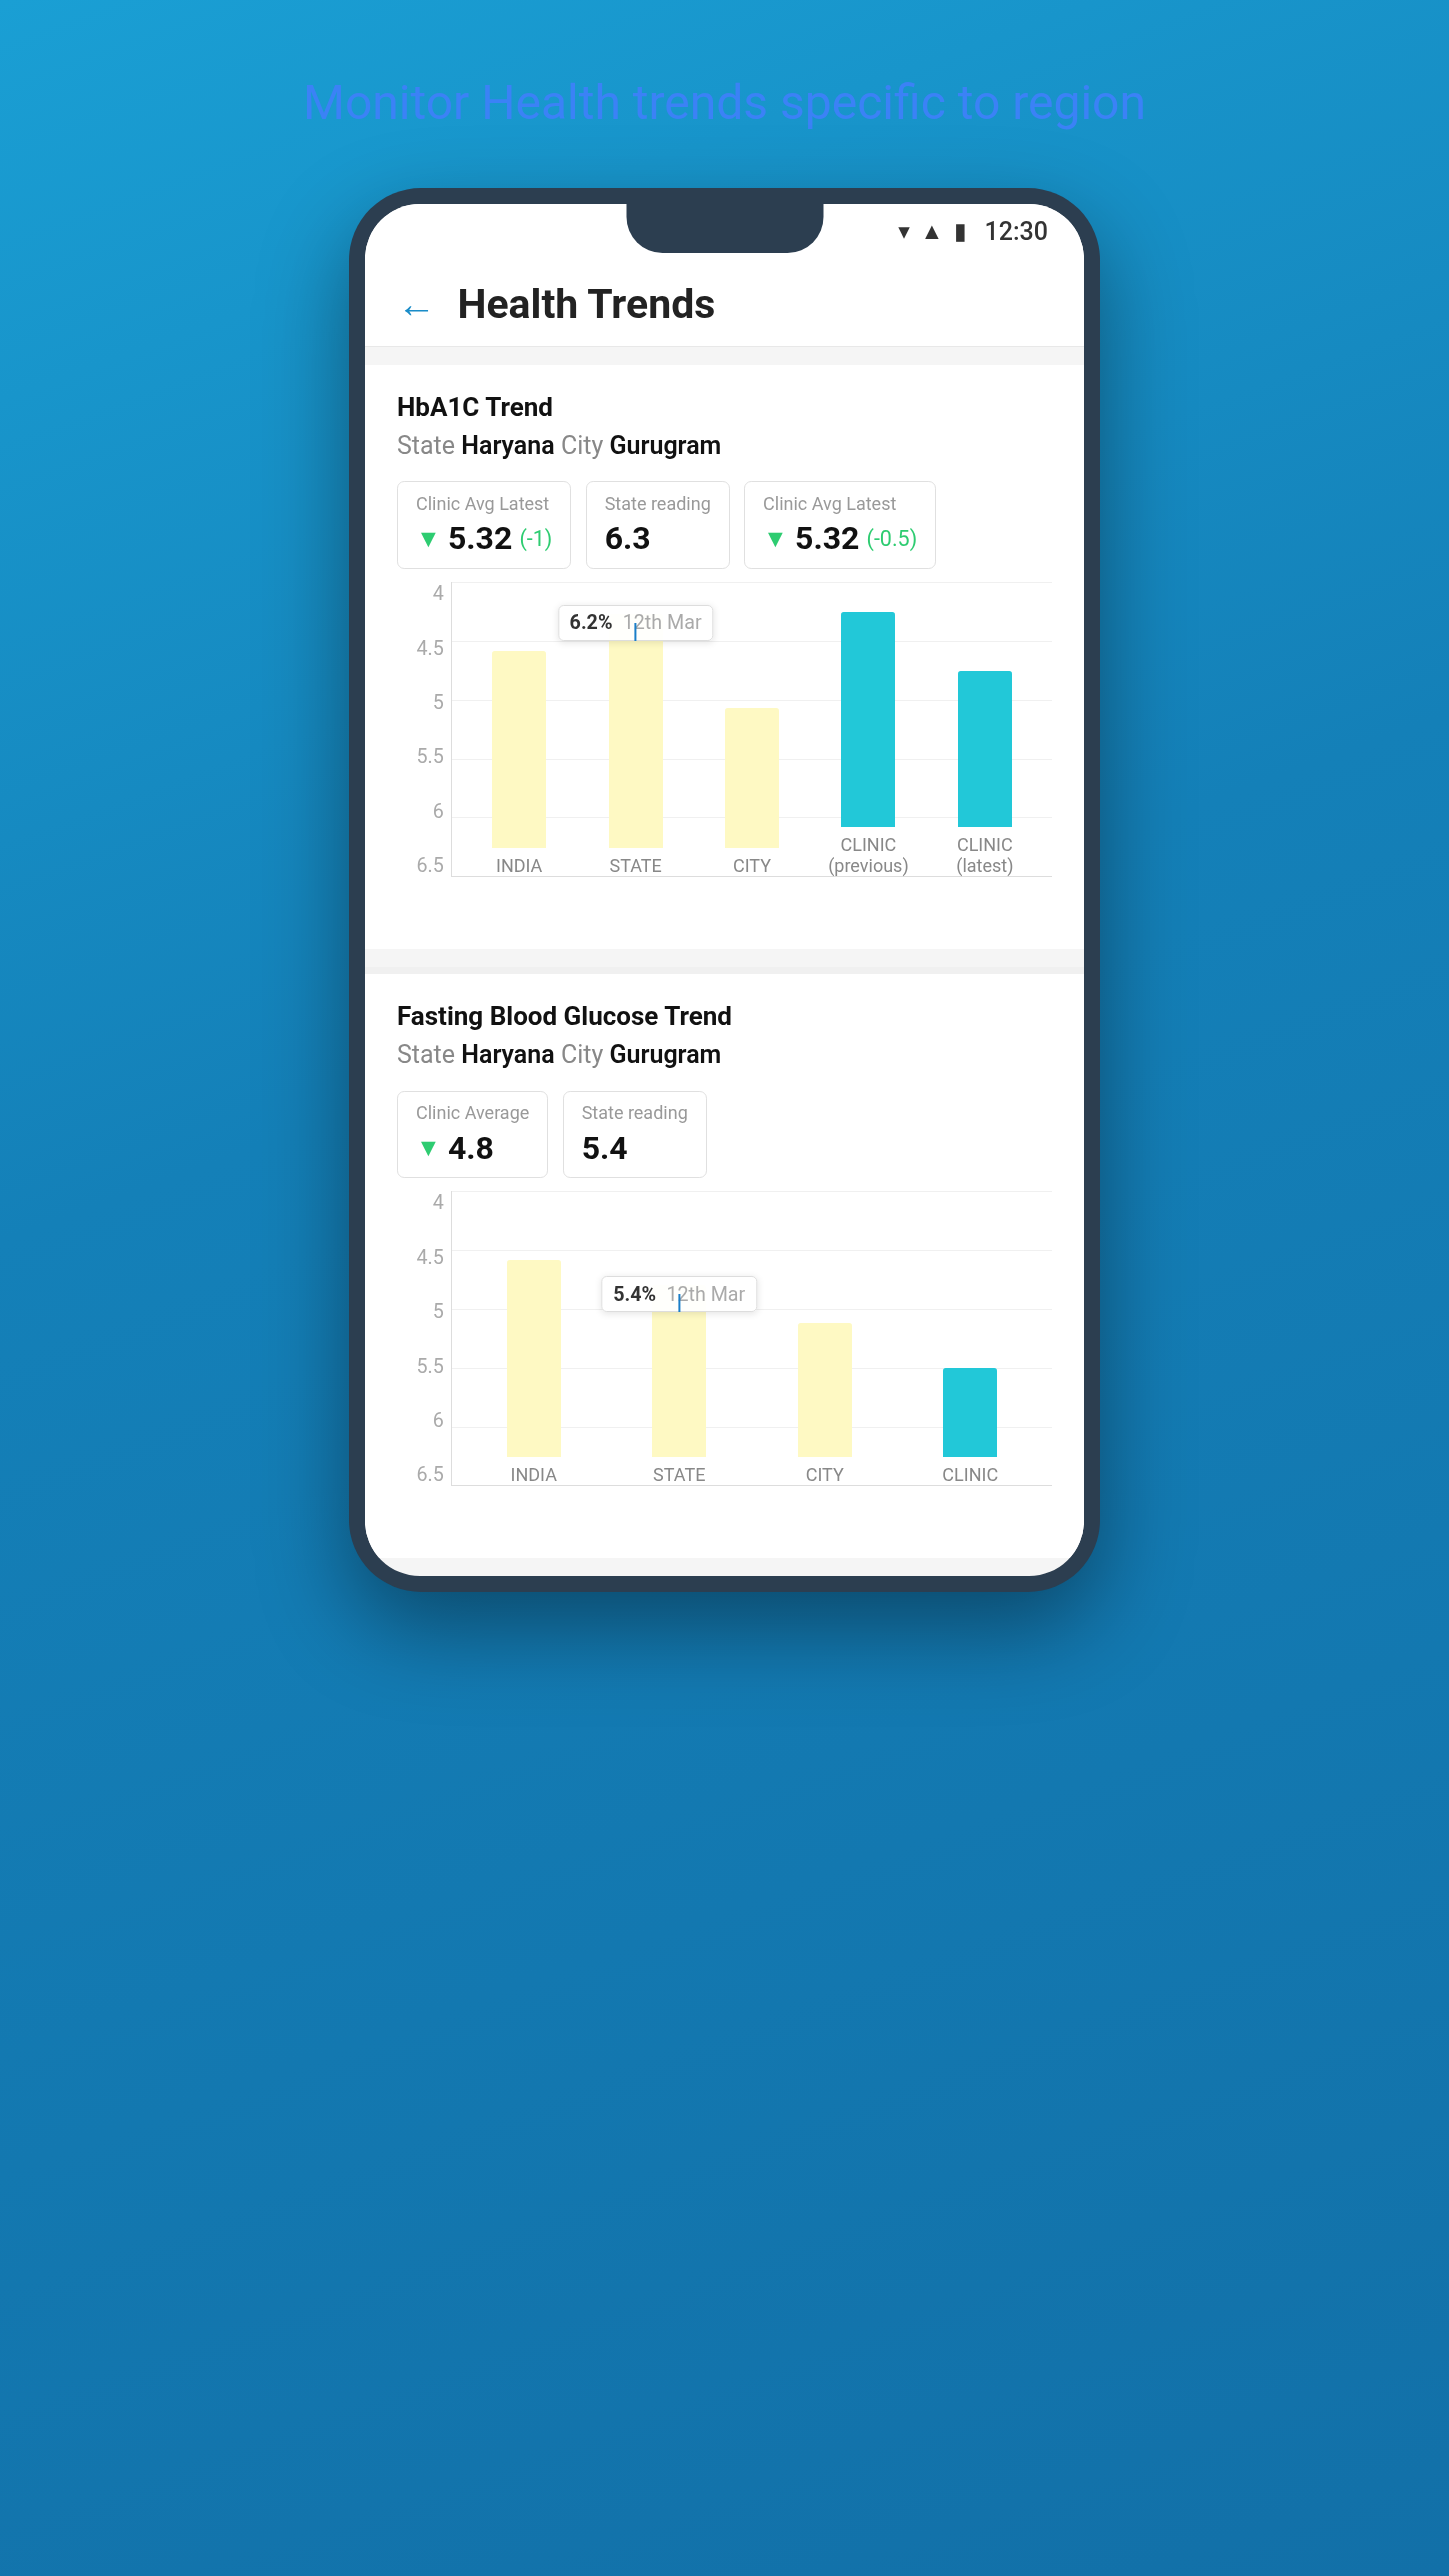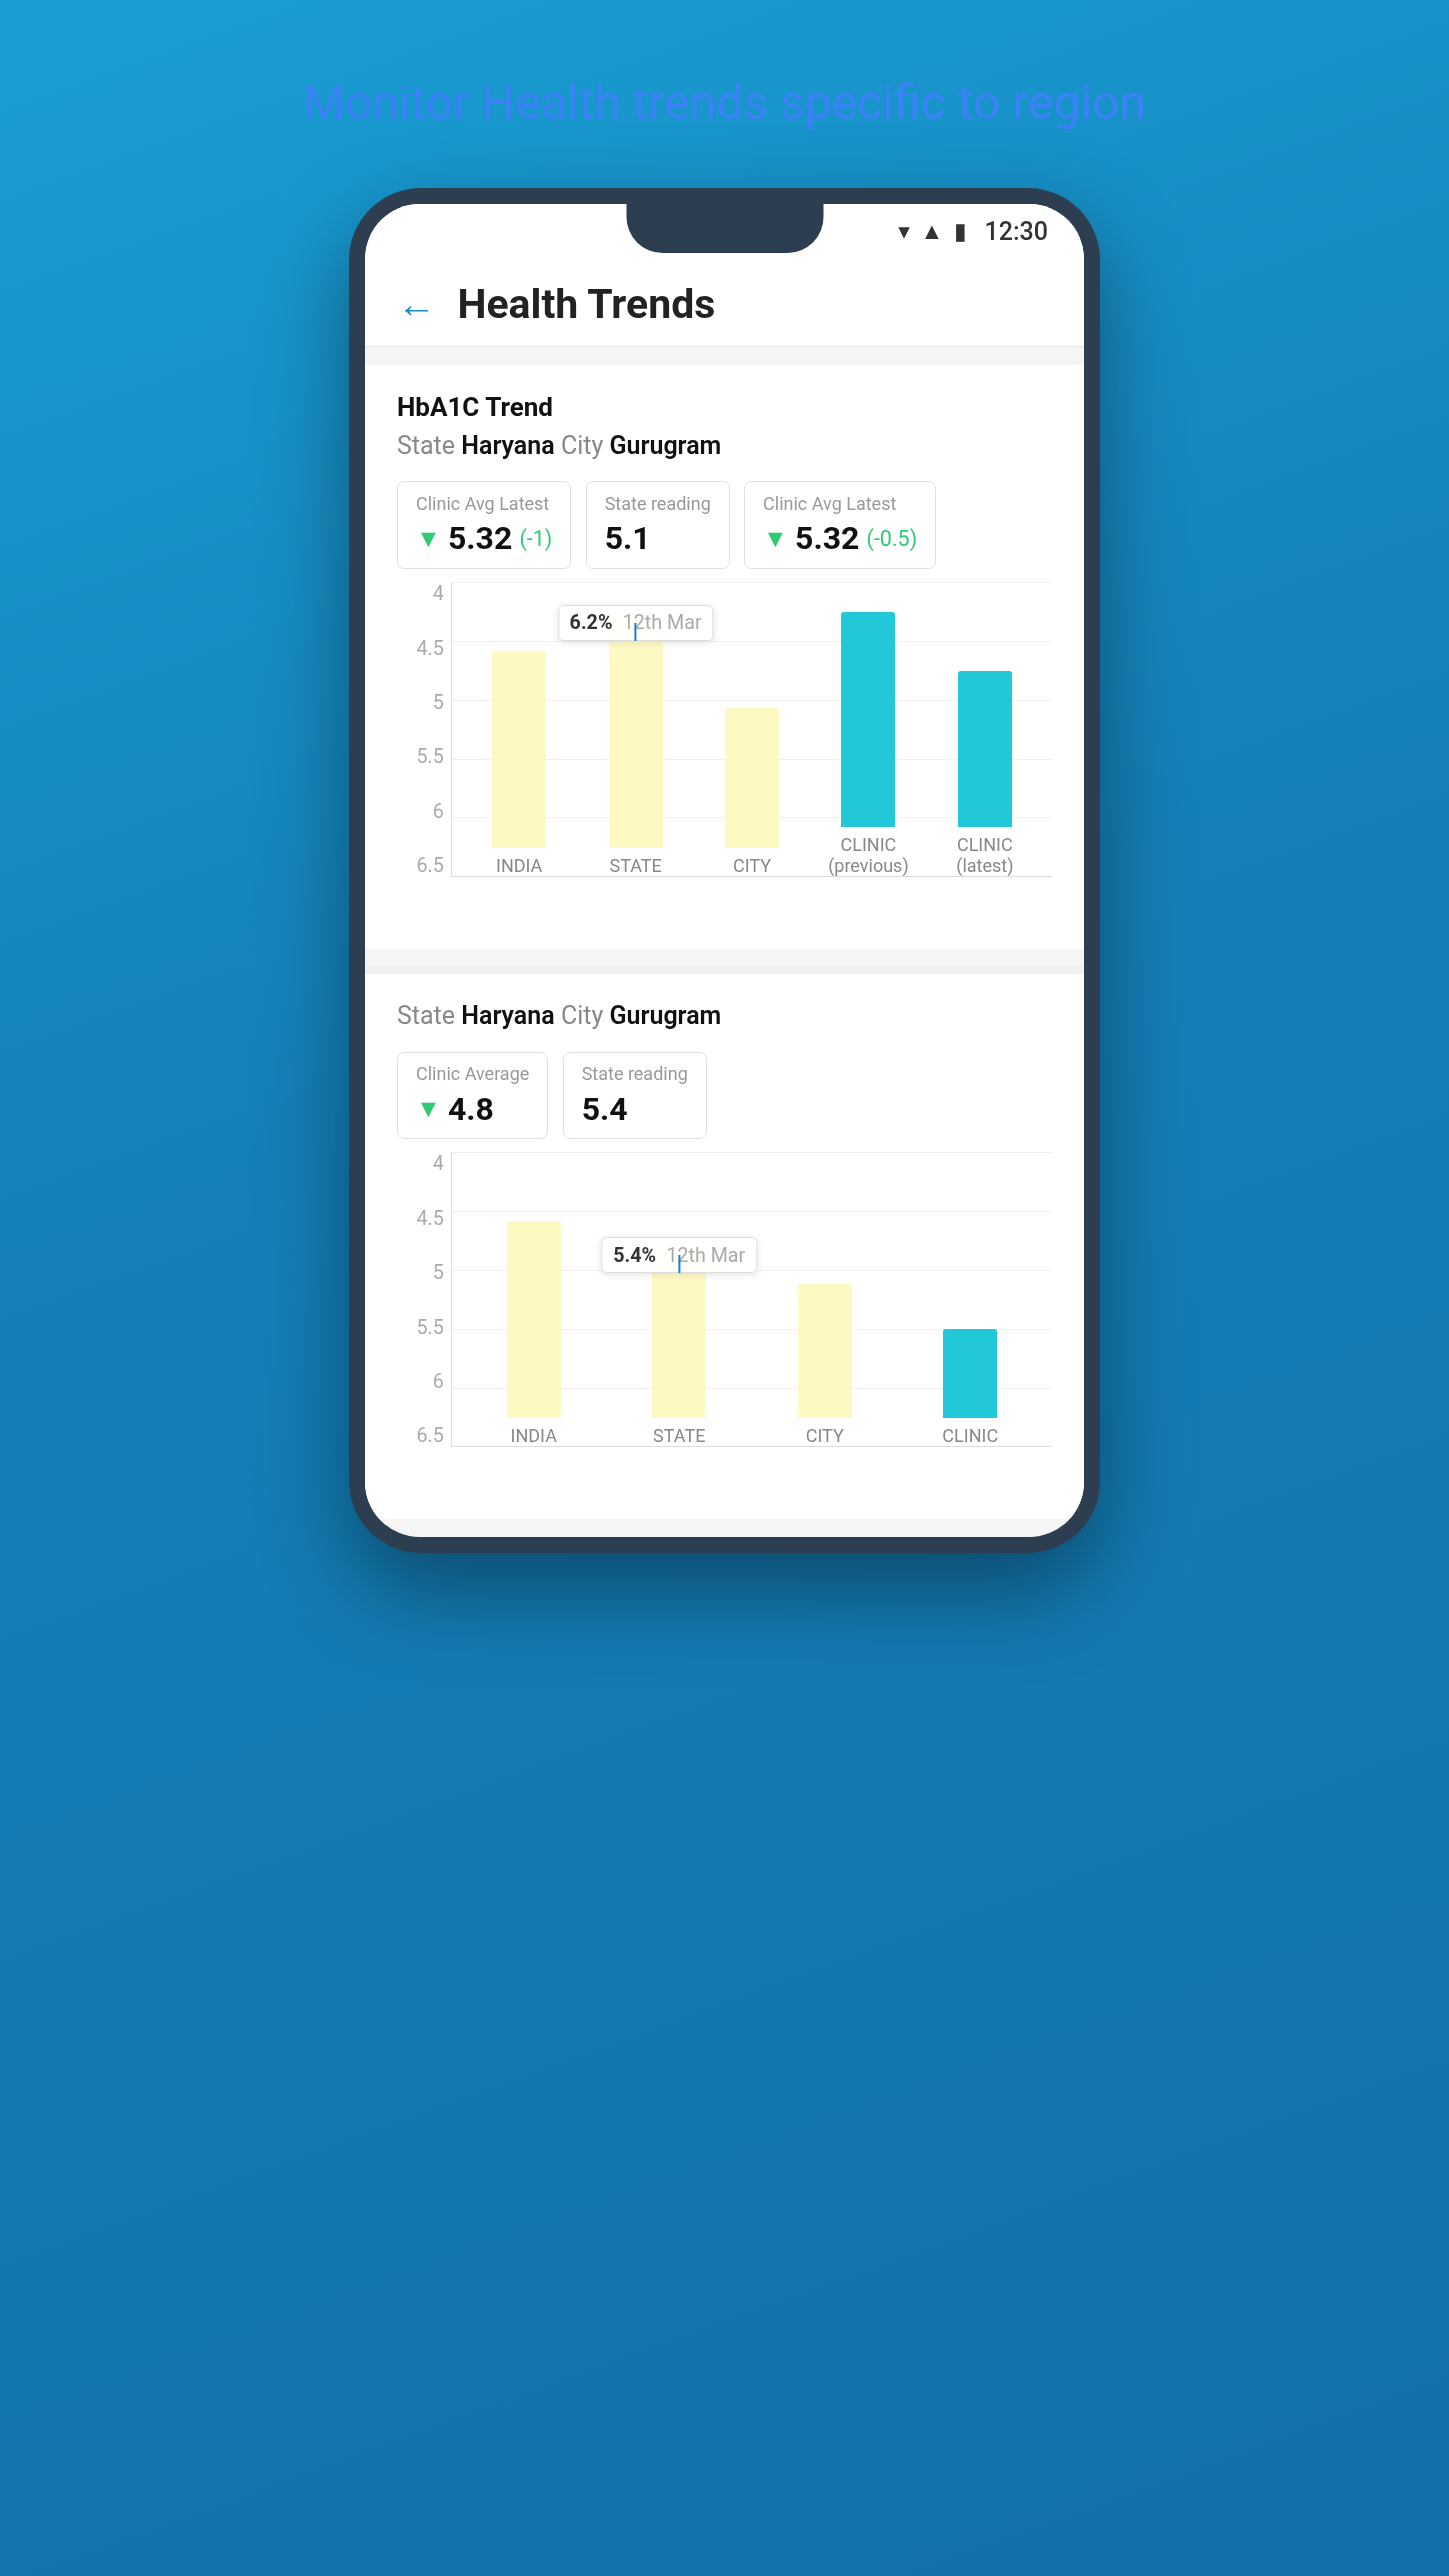--- a/index.html
+++ b/index.html
@@ -282,21 +282,21 @@
             <div class="metric-label">Clinic Avg Latest</div>
             <div class="metric-value">
               <span class="arrow-down">▼</span>
               <span>5.32</span>
               <span class="change">(-1)</span>
             </div>
           </div>
           <div class="metric-box">
             <div class="metric-label">State reading</div>
             <div class="metric-value">
-              <span>5.1</span>
+              <span>6.3</span>
             </div>
           </div>
           <div class="metric-box">
             <div class="metric-label">Clinic Avg Latest</div>
             <div class="metric-value">
               <span class="arrow-down">▼</span>
               <span>5.32</span>
               <span class="change">(-0.5)</span>
             </div>
           </div>
@@ -344,20 +344,21 @@
             </div>
             <div class="bar-group">
               <div class="bar bar-cyan" style="height: 156px;"></div>
               <div class="bar-label">CLINIC<br>(latest)</div>
             </div>
           </div>
         </div>
       </div>
 
       <div class="card" style="margin-top:0; border-top: 7.2px solid #f0f0f0;">
+        <div class="card-title">Fasting Blood Glucose Trend</div>
         <div class="card-subtitle">
           <span>State </span>
           <strong>Haryana</strong>
           <span>   City </span>
           <strong>Gurugram</strong>
         </div>
 
         <div class="metrics-row">
           <div class="metric-box">
             <div class="metric-label">Clinic Average</div>

